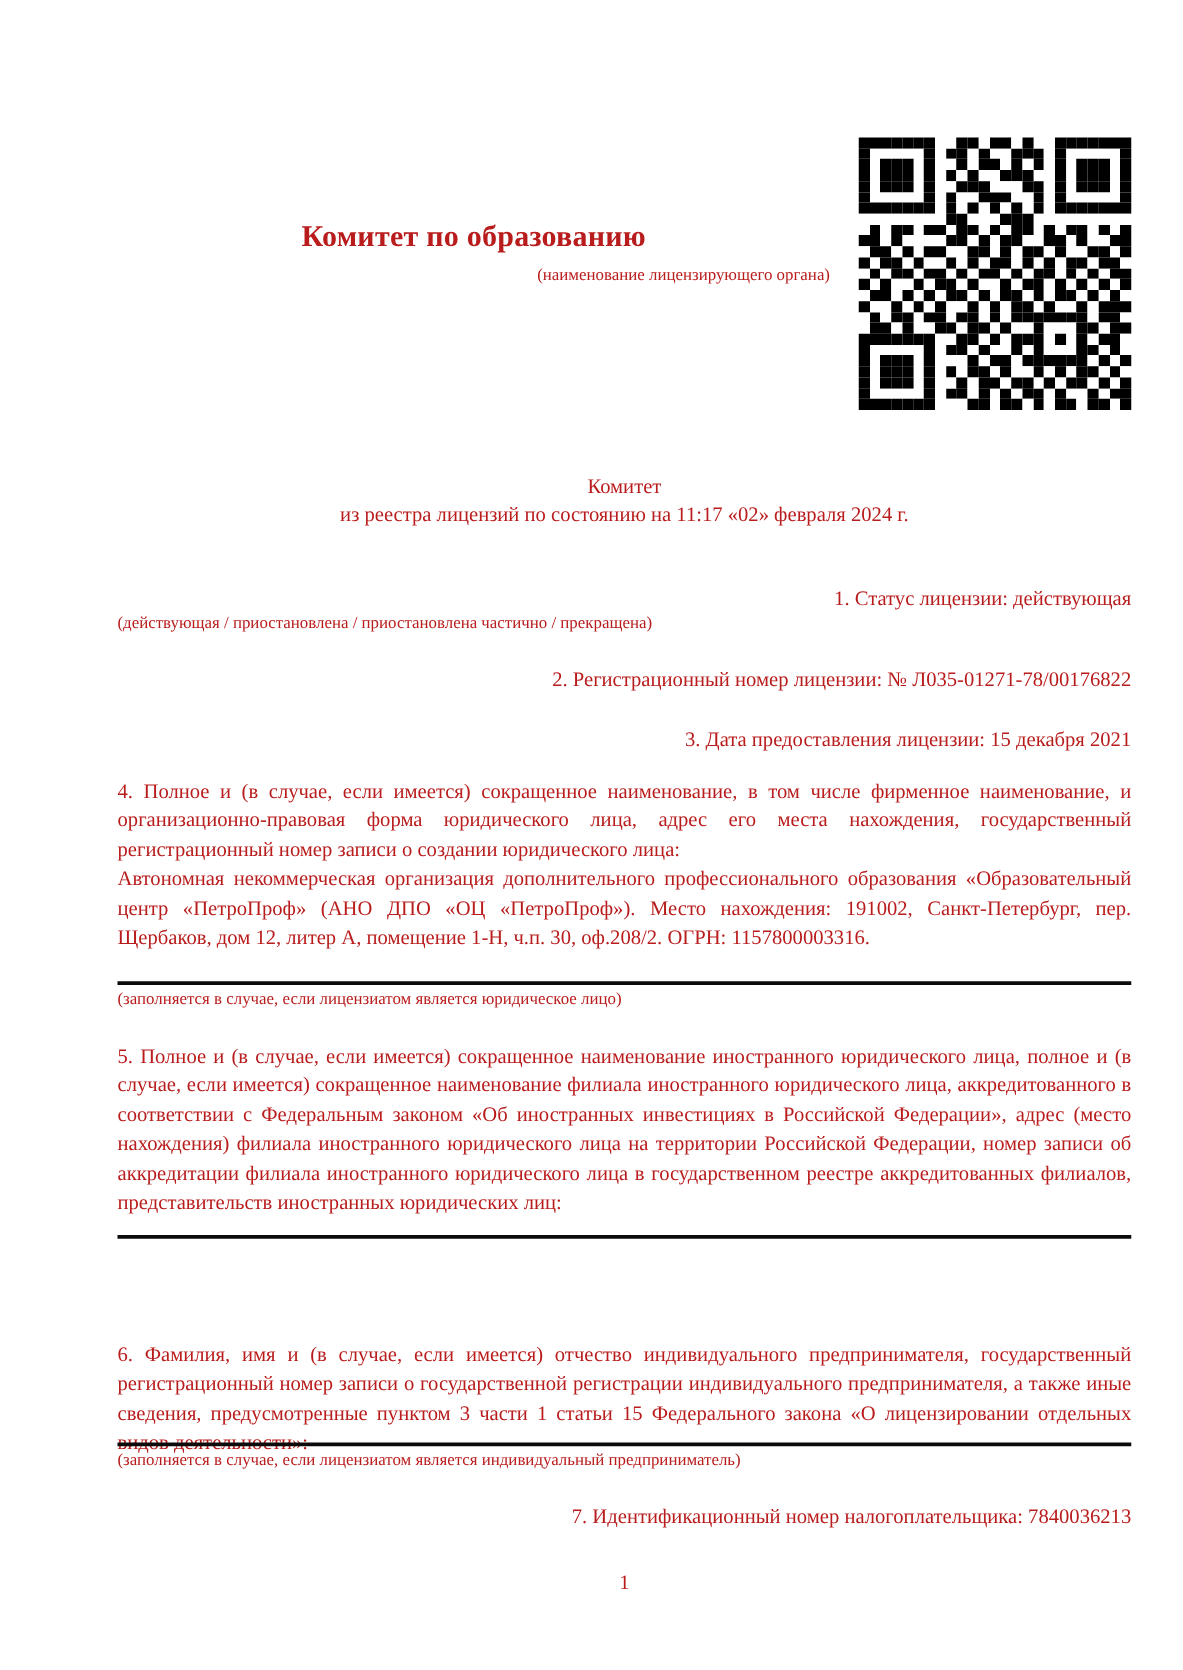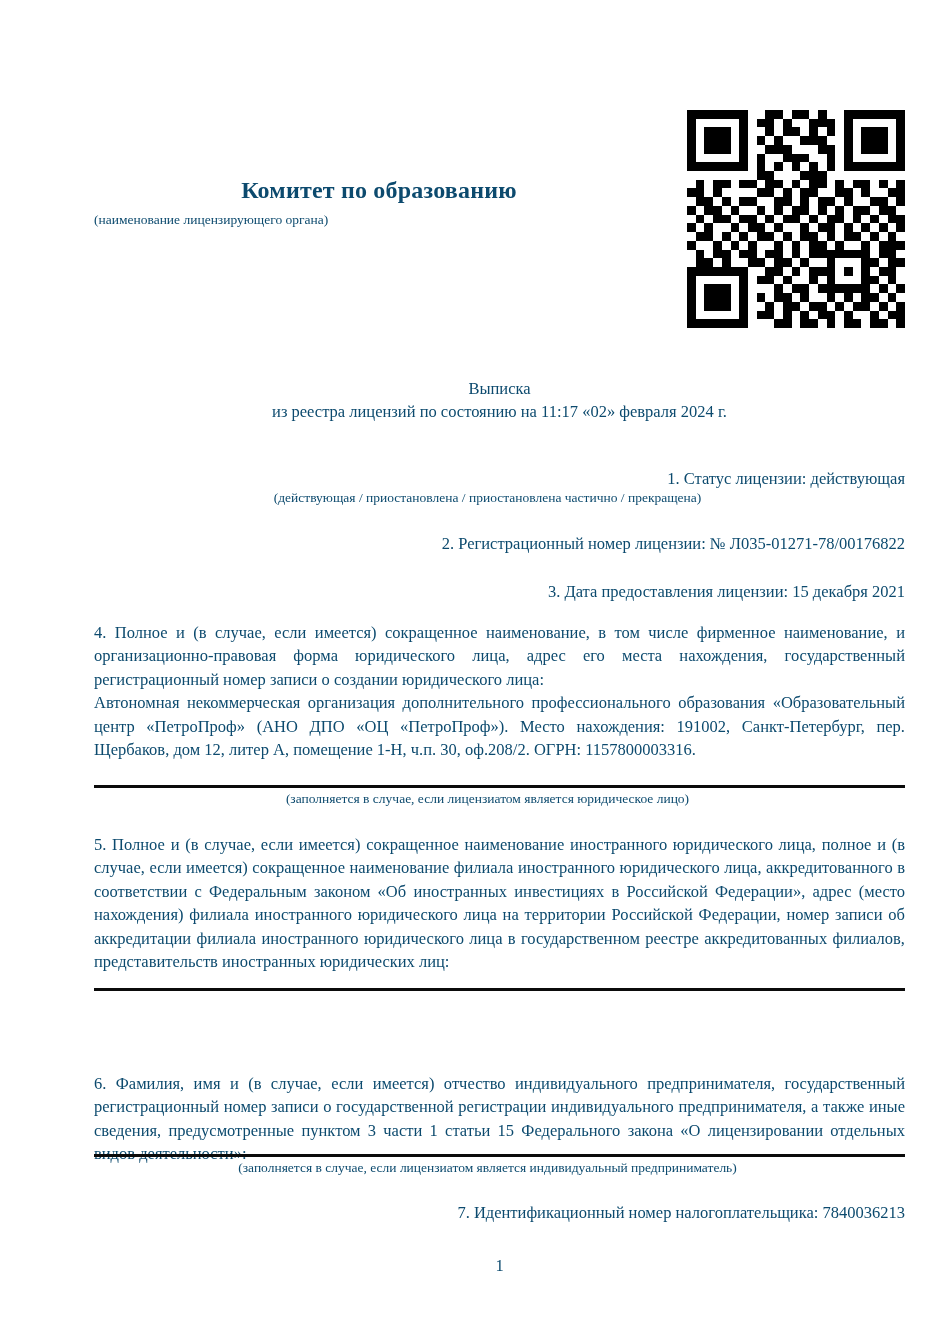--- a/index.html
+++ b/index.html
@@ -6,35 +6,35 @@
     margin: 0;
     padding: 0;
     background: #ffffff;
   }
   .page {
     position: relative;
     width: 946px;
     height: 1336px;
     background: #ffffff;
     font-family: "Liberation Serif", "DejaVu Serif", serif;
-    color: #0c4a6e;
+    color: #b91c1c;
     overflow: hidden;
   }
   .abs { position: absolute; text-align: right; }
 
   .org-name {
     left: 94px; top: 177px; width: 570px;
     text-align: center;
     font-size: 24px;
     font-weight: bold;
     letter-spacing: 0.2px;
   }
   .org-caption {
     left: 94px; top: 212px; width: 570px;
-    text-align: left;
+    text-align: right;
     font-size: 13.5px;
   }
 
   .qr-code {
     left: 687px; top: 110px;
     width: 218px; height: 218px;
     display: grid;
     grid-template-columns: repeat(25, 1fr);
     grid-template-rows: repeat(25, 1fr);
   }
@@ -50,22 +50,22 @@
 
   .body-text {
     left: 94px; width: 811px;
     font-size: 16.5px;
     line-height: 23.4px;
   }
   .just { text-align: justify; }
   .body-text p { margin: 0; }
 
   .small-caption {
-    left: 82px; width: 811px;
-    text-align: center;
+    left: 94px; width: 811px;
+    text-align: left;
     font-size: 13.5px;
   }
 
   .rule {
     left: 94px; width: 811px;
     height: 3px;
     background: #0b0b0b;
   }
 
   .page-number {
@@ -704,21 +704,21 @@
       <div class="qm dark"></div>
       <div class="qm dark"></div>
       <div class="qm"></div>
       <div class="qm dark"></div>
       <div class="qm dark"></div>
       <div class="qm"></div>
       <div class="qm dark"></div>
     </div>
 
   <div class="abs doc-title">
-    <div>Выписка</div>
+    <div>Комитет</div>
     <div>из реестра лицензий по состоянию на 11:17 «02» февраля 2024 г.</div>
   </div>
 
   <div class="abs body-text" style="top:467px">1. Статус лицензии: действующая</div>
   <div class="abs small-caption" style="top:490px">(действующая / приостановлена / приостановлена частично / прекращена)</div>
 
   <div class="abs body-text" style="top:532px">2. Регистрационный номер лицензии: № Л035-01271-78/00176822</div>
 
   <div class="abs body-text" style="top:580px">3. Дата предоставления лицензии: 15 декабря 2021</div>
 

